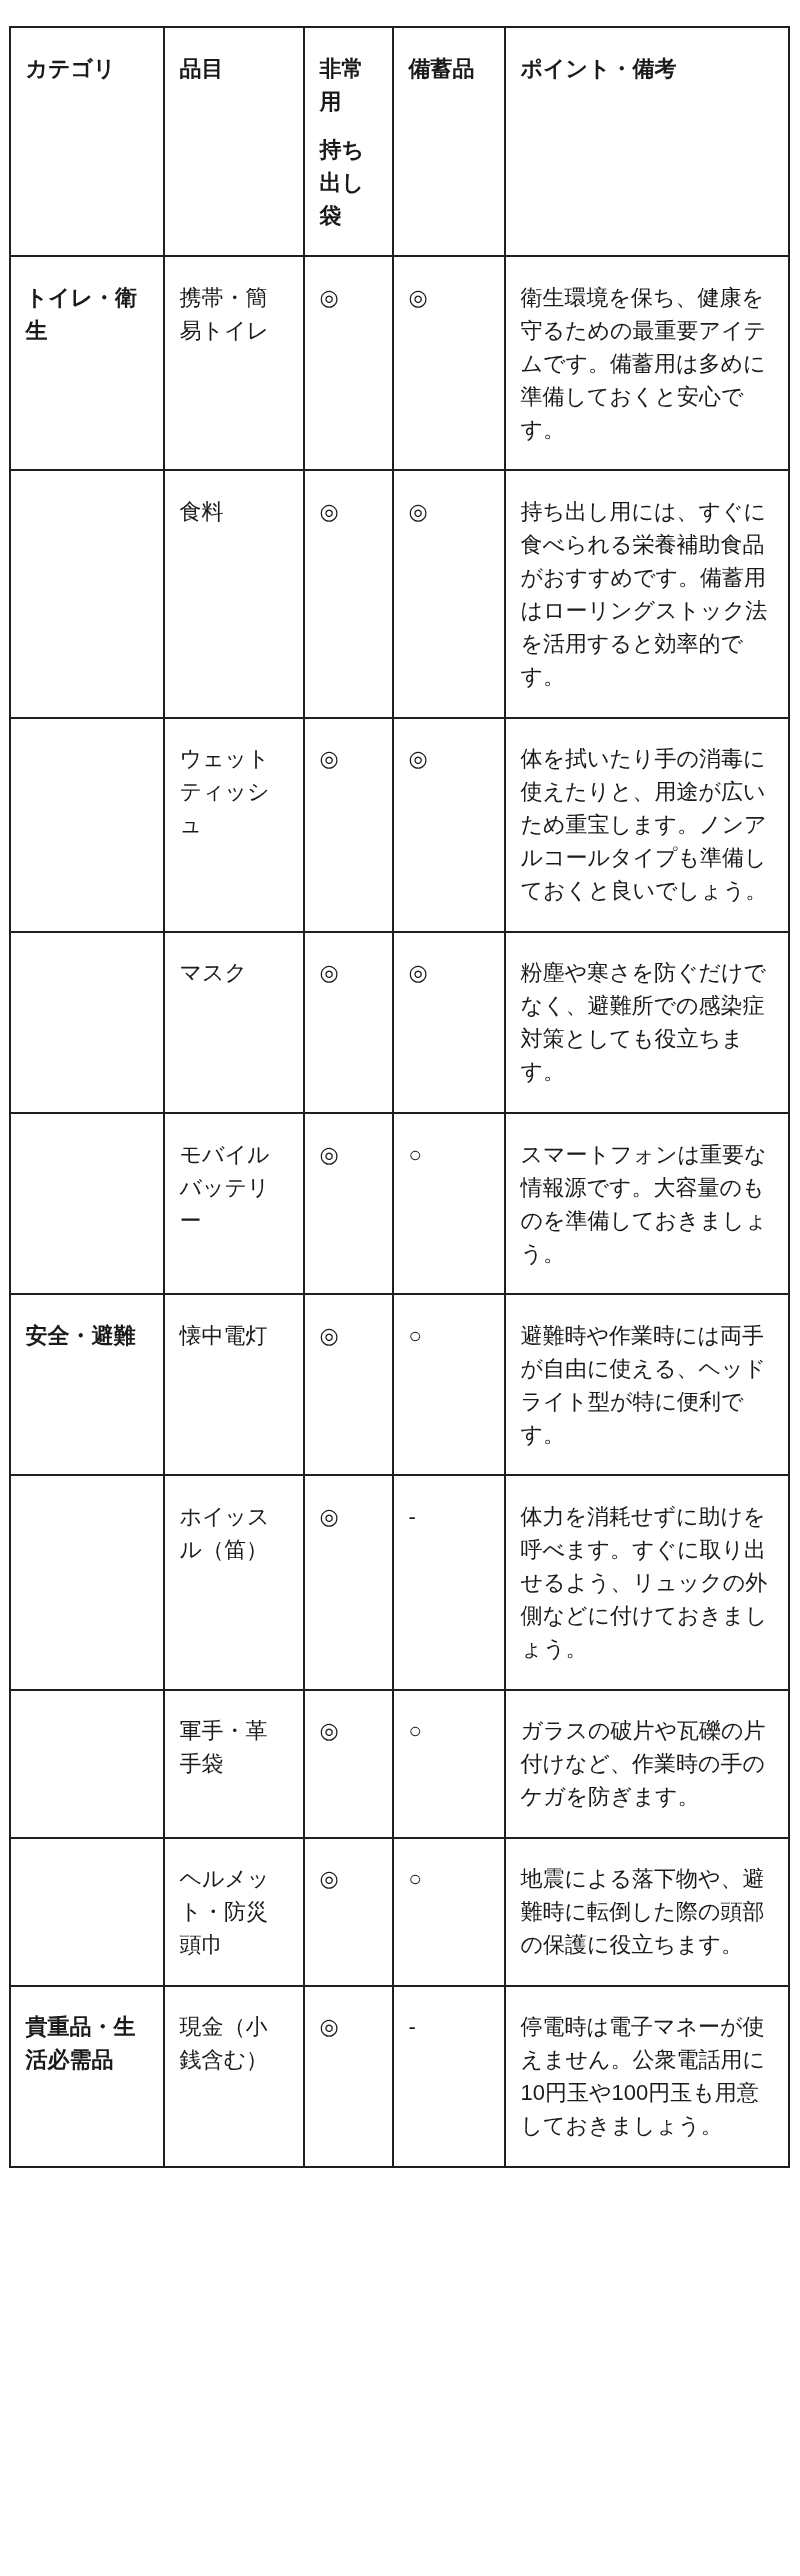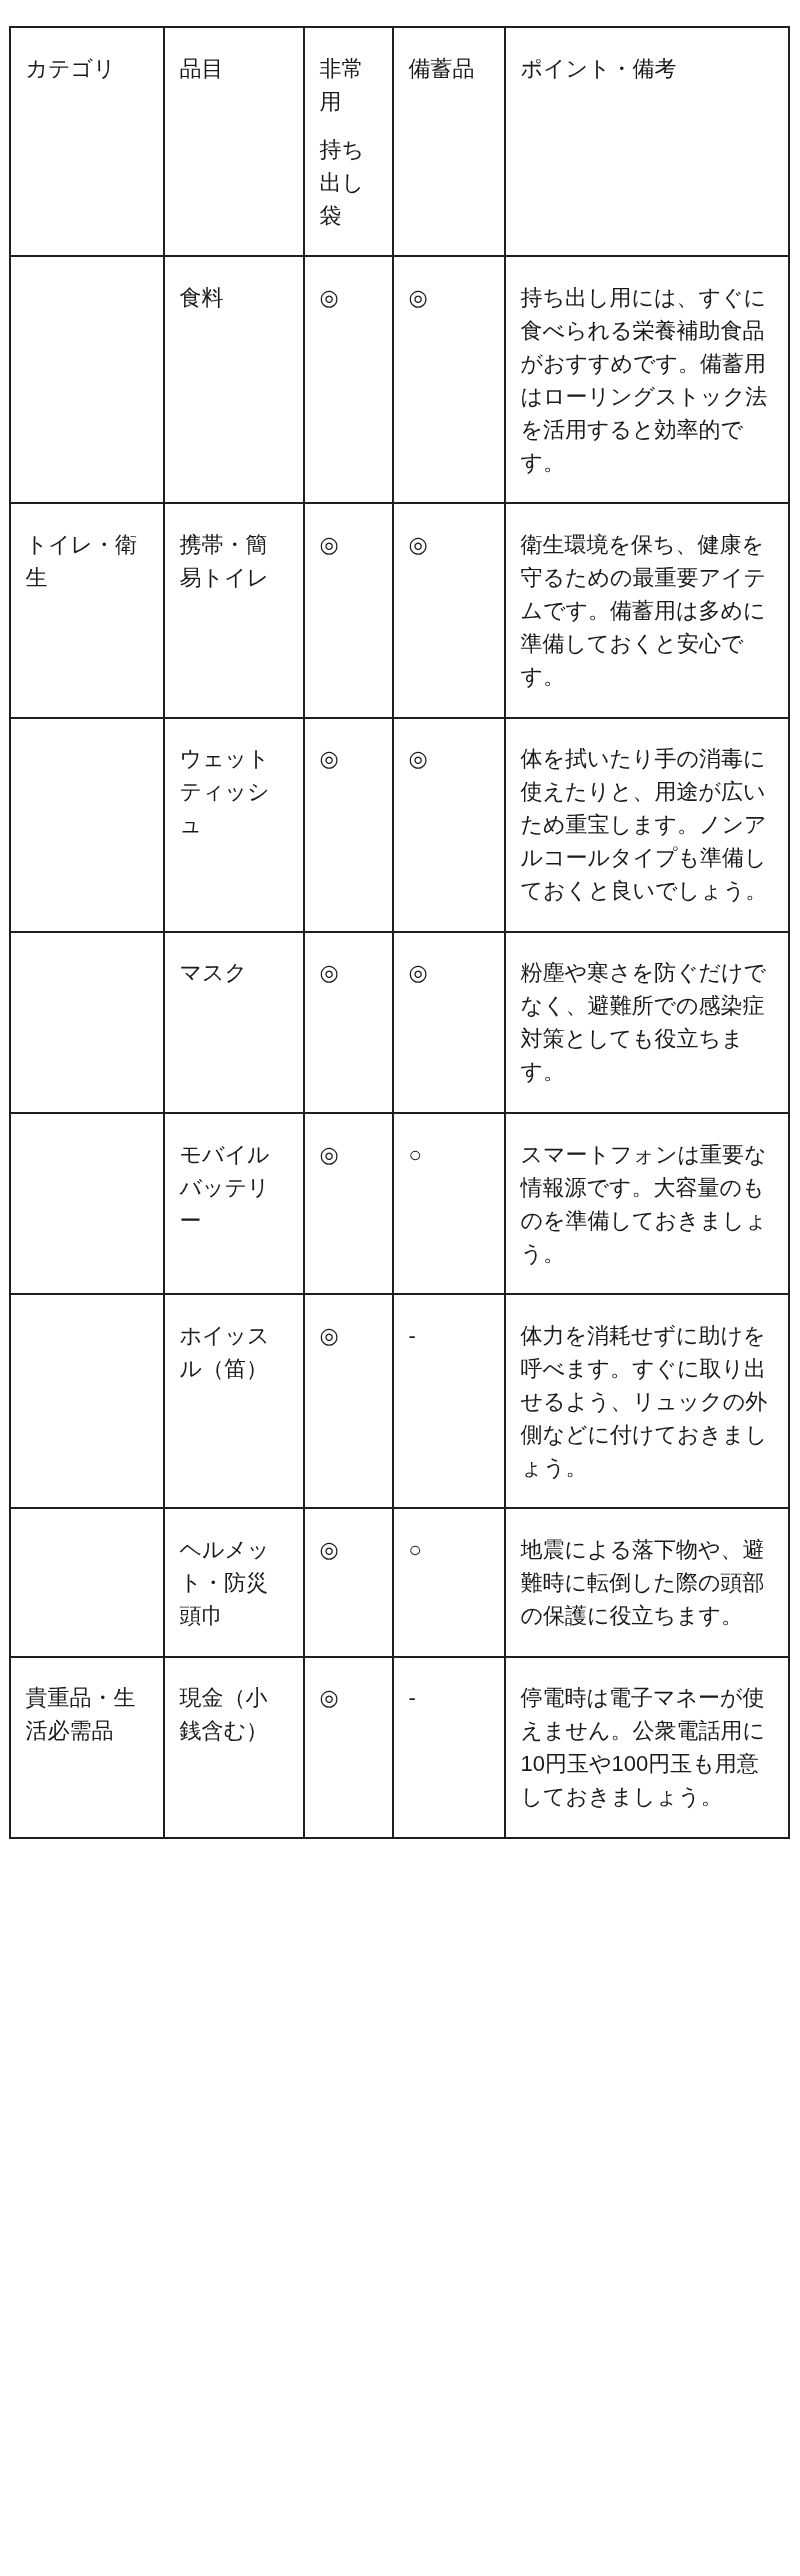--- a/index.html
+++ b/index.html
@@ -22,21 +22,21 @@
   }
   table.supplies td {
     border: 2.7px solid #1f1f1f;
     vertical-align: top;
     padding: 23.6px 14.5px;
     font-size: 22px;
     line-height: 33px;
     overflow-wrap: break-word;
     background: #ffffff;
   }
-  td.b { font-weight: 400; }
+  td.b { font-weight: 700; }
   .hdr-gap { margin-top: 15px; }
   .col-category  { width: 154px; }
   .col-item      { width: 140px; }
   .col-bag       { width: 89px;  }
   .col-stockpile { width: 112px; }
   .col-note      { width: 284px; }
 </style>
 </head>
 <body>
 
@@ -56,33 +56,33 @@
     <td class="b">
       <div>非常用</div>
       <div class="hdr-gap">持ち出し袋</div>
     </td>
     <td class="b">備蓄品</td>
     <td class="b">ポイント・備考</td>
   </tr>
 
 
   <tr>
+    <td class="b">トイレ・衛生</td>
+    <td>携帯・簡易トイレ</td>
+    <td>◎</td>
+    <td>◎</td>
+    <td>衛生環境を保ち、健康を守るための最重要アイテムです。備蓄用は多めに準備しておくと安心です。</td>
+  </tr>
+
+  <tr>
     <td class="b"></td>
     <td>食料</td>
     <td>◎</td>
     <td>◎</td>
     <td>持ち出し用には、すぐに食べられる栄養補助食品がおすすめです。備蓄用はローリングストック法を活用すると効率的です。</td>
-  </tr>
-
-  <tr>
-    <td class="b">トイレ・衛生</td>
-    <td>携帯・簡易トイレ</td>
-    <td>◎</td>
-    <td>◎</td>
-    <td>衛生環境を保ち、健康を守るための最重要アイテムです。備蓄用は多めに準備しておくと安心です。</td>
   </tr>
 
   <tr>
     <td class="b"></td>
     <td>ウェットティッシュ</td>
     <td>◎</td>
     <td>◎</td>
     <td>体を拭いたり手の消毒に使えたりと、用途が広いため重宝します。ノンアルコールタイプも準備しておくと良いでしょう。</td>
   </tr>
 
@@ -97,29 +97,43 @@
 
 
   <tr>
     <td class="b"></td>
     <td>モバイルバッテリー</td>
     <td>◎</td>
     <td>○</td>
     <td>スマートフォンは重要な情報源です。大容量のものを準備しておきましょう。</td>
   </tr>
 
+  <tr>
+    <td class="b">安全・避難</td>
+    <td>懐中電灯</td>
+    <td>◎</td>
+    <td>○</td>
+    <td>避難時や作業時には両手が自由に使える、ヘッドライト型が特に便利です。</td>
+  </tr>
 
   <tr>
     <td class="b"></td>
     <td>ホイッスル（笛）</td>
     <td>◎</td>
     <td>-</td>
     <td>体力を消耗せずに助けを呼べます。すぐに取り出せるよう、リュックの外側などに付けておきましょう。</td>
   </tr>
 
+  <tr>
+    <td class="b"></td>
+    <td>軍手・革手袋</td>
+    <td>◎</td>
+    <td>○</td>
+    <td>ガラスの破片や瓦礫の片付けなど、作業時の手のケガを防ぎます。</td>
+  </tr>
 
   <tr>
     <td class="b"></td>
     <td>ヘルメット・防災頭巾</td>
     <td>◎</td>
     <td>○</td>
     <td>地震による落下物や、避難時に転倒した際の頭部の保護に役立ちます。</td>
   </tr>
 
   <tr>

